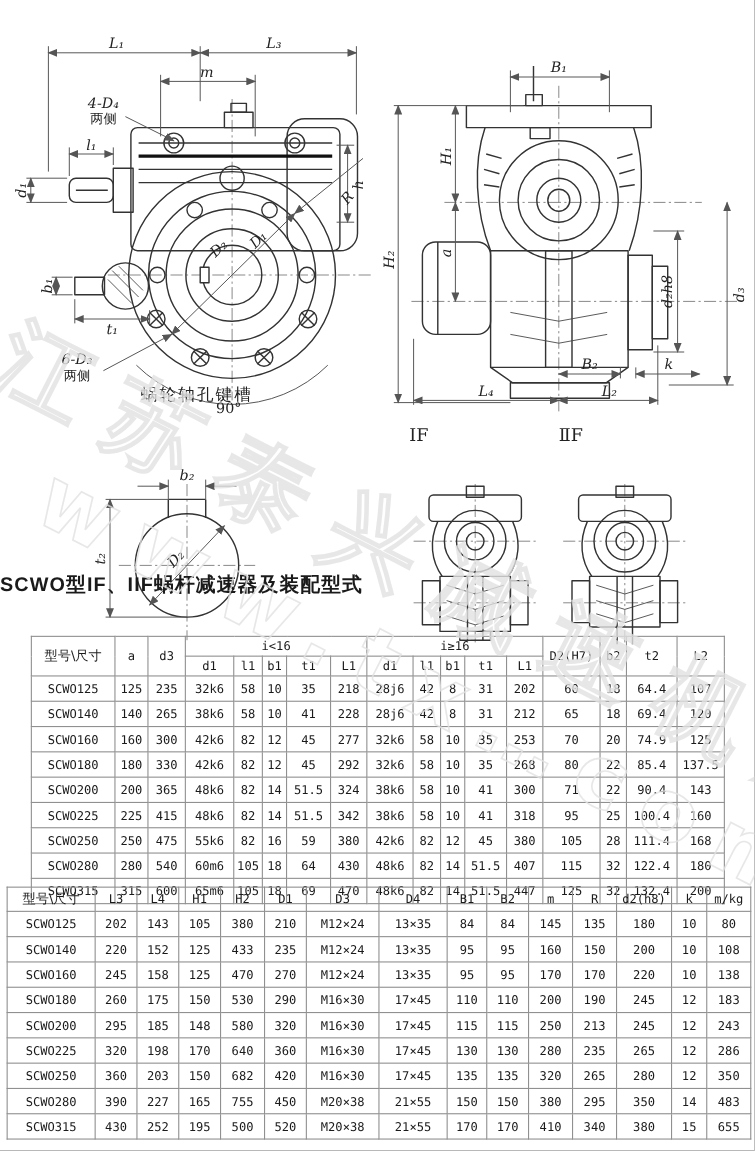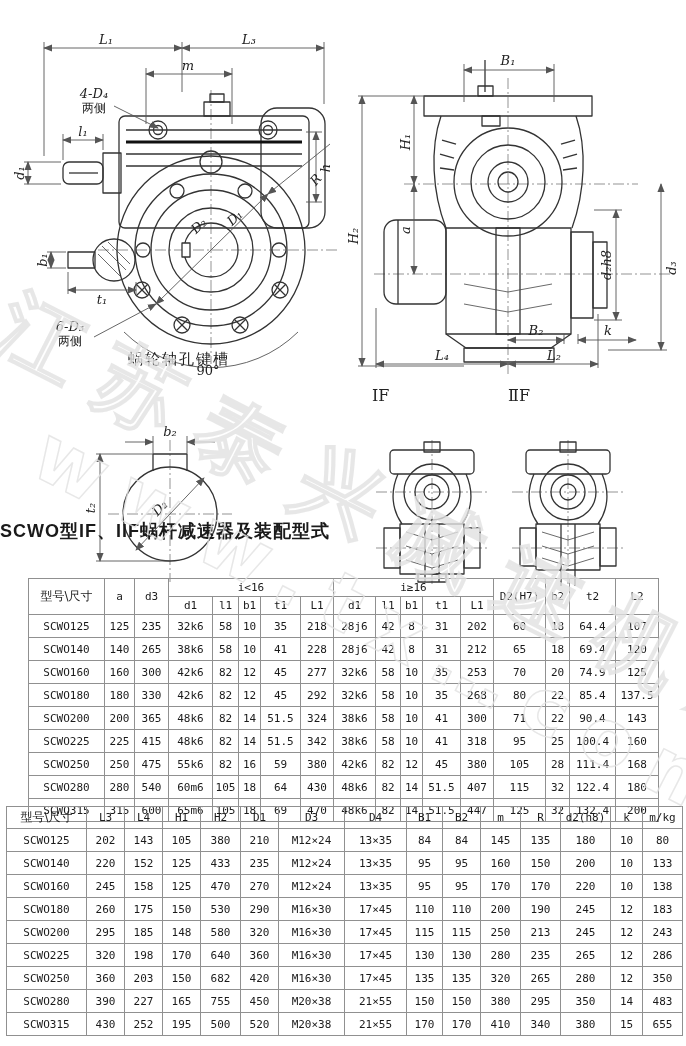--- a/index.html
+++ b/index.html
@@ -616,21 +616,21 @@
           <td>433</td>
           <td>235</td>
           <td>M12×24</td>
           <td>13×35</td>
           <td>95</td>
           <td>95</td>
           <td>160</td>
           <td>150</td>
           <td>200</td>
           <td>10</td>
-          <td>133</td>
+          <td>108</td>
         </tr>
         <tr>
           <td>SCWO160</td>
           <td>245</td>
           <td>158</td>
           <td>125</td>
           <td>470</td>
           <td>270</td>
           <td>M12×24</td>
           <td>13×35</td>

